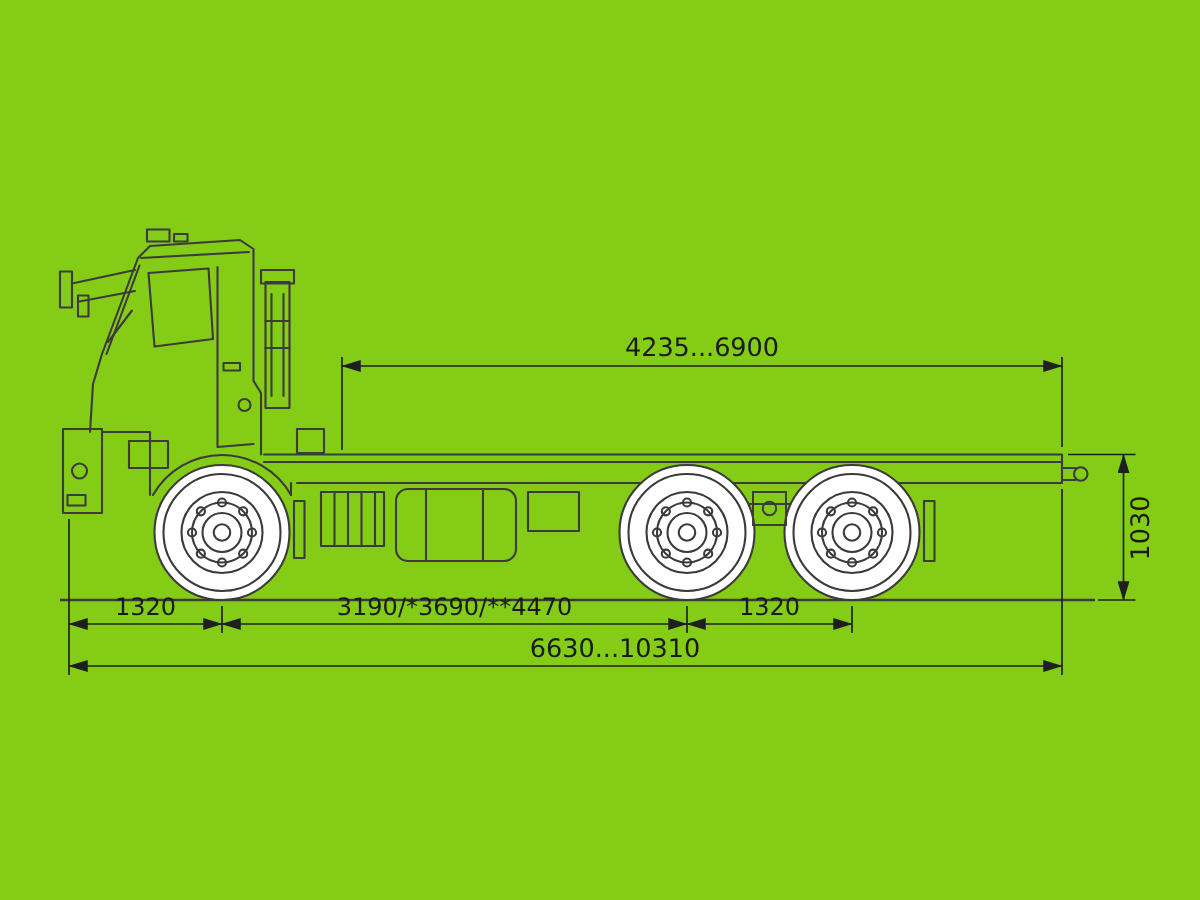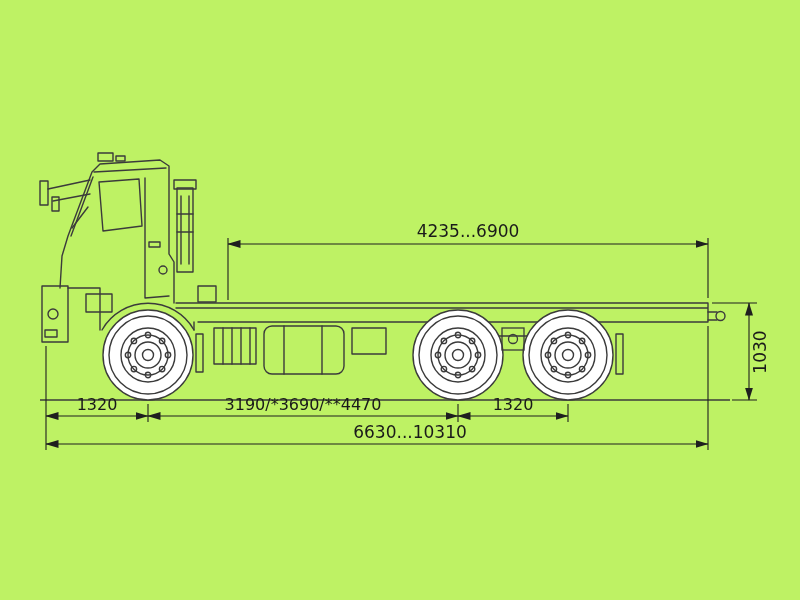--- a/index.html
+++ b/index.html
@@ -1,19 +1,19 @@
 <!DOCTYPE html>
 <html><head>
 <meta charset="utf-8">
 <style>
   html, body { margin: 0; padding: 0; background: #ffffff; }
   .stage {
     width: 800px;
     height: 600px;
-    background: #bef264;
+    background: #84cc16;
     position: relative;
     overflow: hidden;
     font-family: "DejaVu Sans", sans-serif;
   }
   svg { display: block; }
   text { font-family: "DejaVu Sans", sans-serif; }
 </style>
 </head>
 <body>
 

